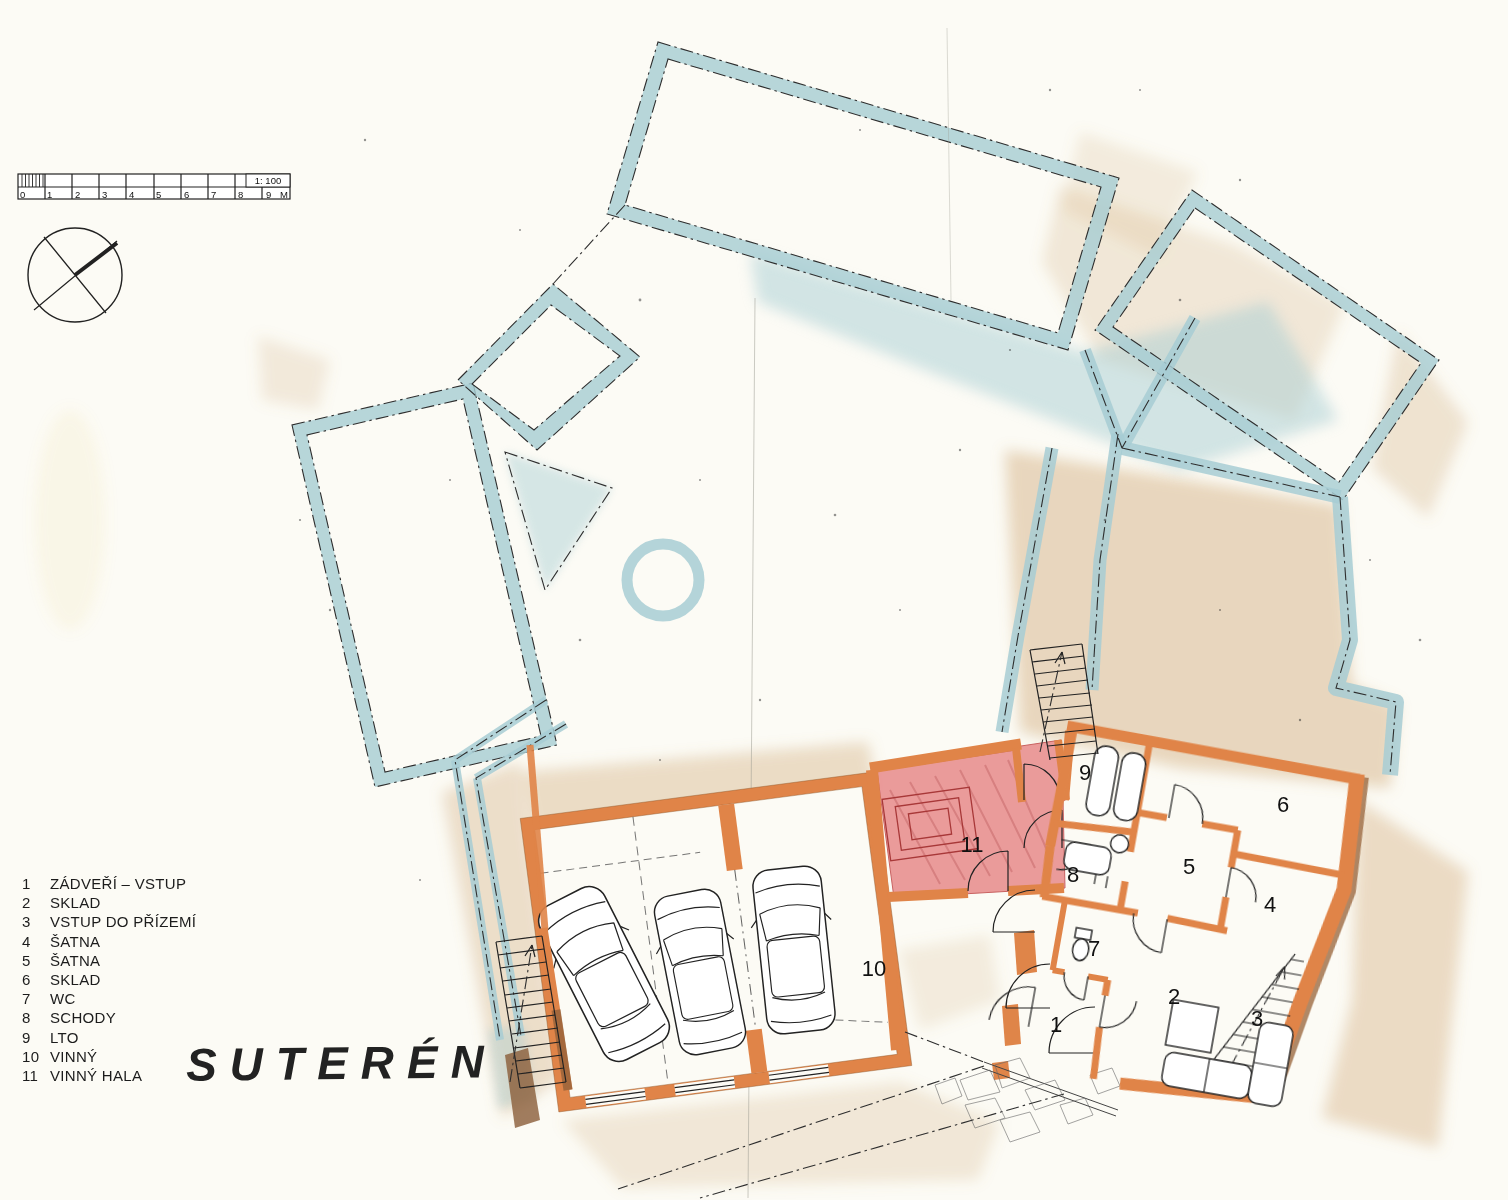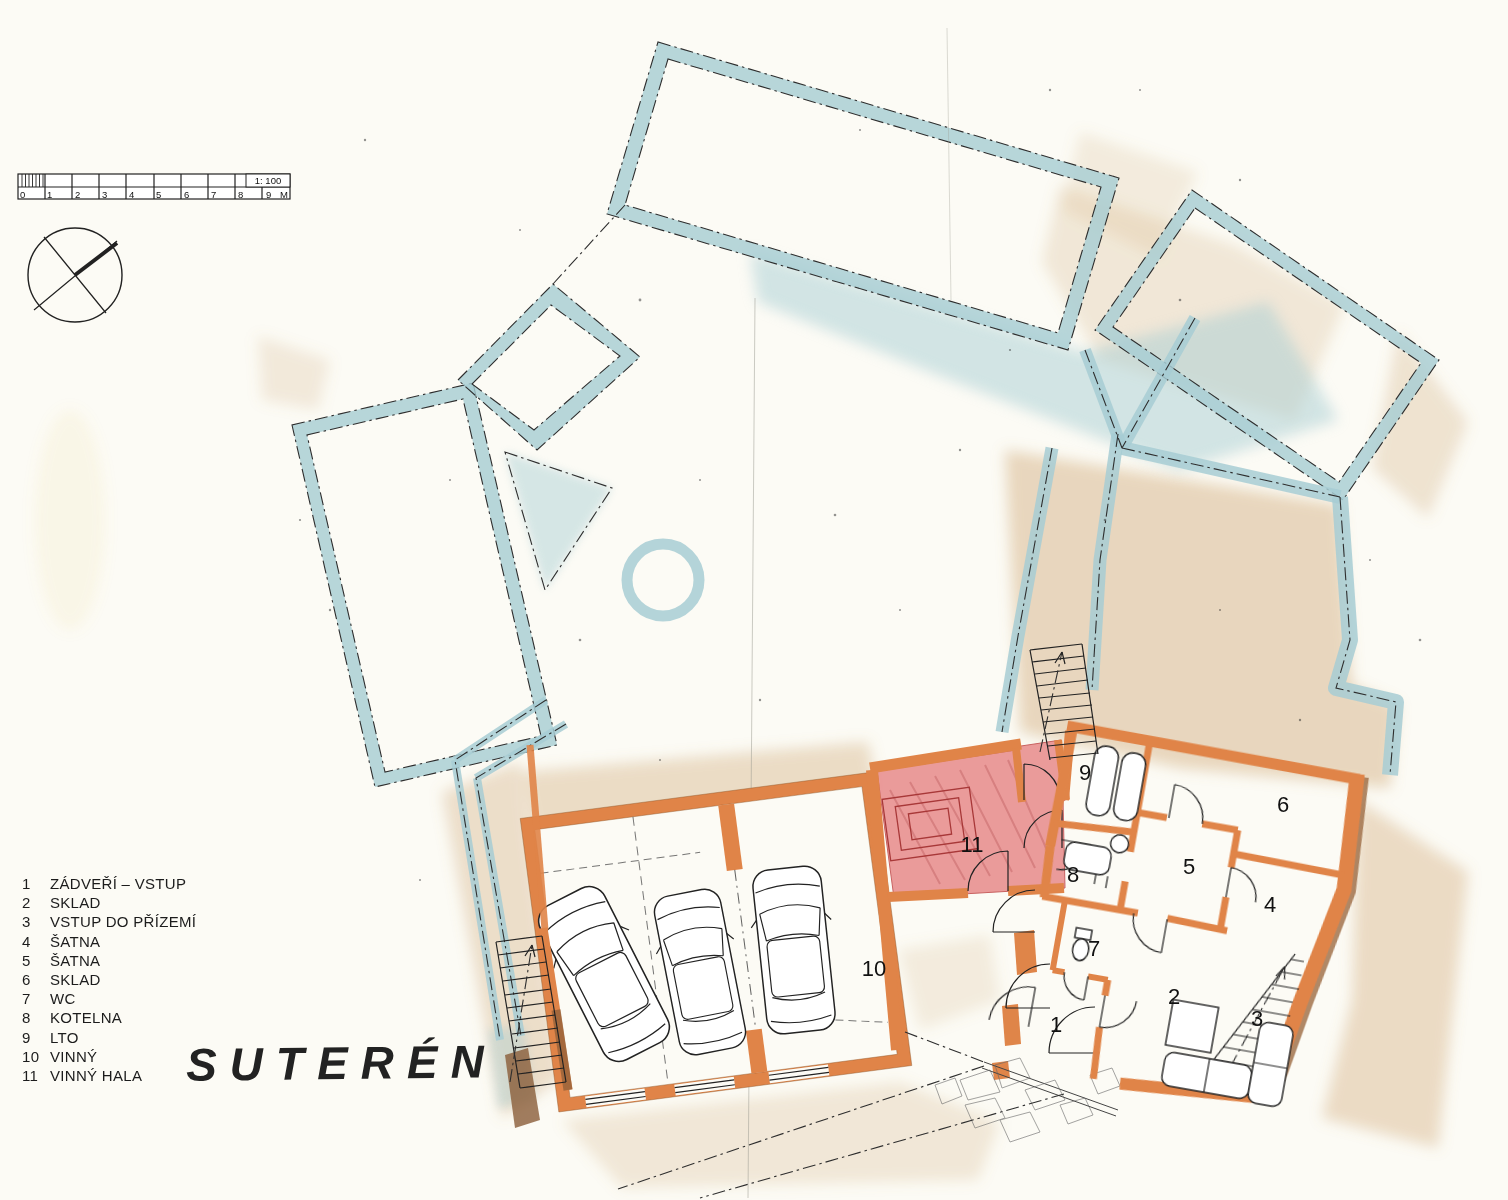--- a/index.html
+++ b/index.html
@@ -350,21 +350,21 @@
   <div class="legend-row">
         <span class="legend-num">6</span>
         <span class="legend-label">SKLAD</span>
       </div>
   <div class="legend-row">
         <span class="legend-num">7</span>
         <span class="legend-label">WC</span>
       </div>
   <div class="legend-row">
         <span class="legend-num">8</span>
-        <span class="legend-label">KOTELNA</span>
+        <span class="legend-label">SCHODY</span>
       </div>
   <div class="legend-row">
         <span class="legend-num">9</span>
         <span class="legend-label">LTO</span>
       </div>
   <div class="legend-row">
         <span class="legend-num">10</span>
         <span class="legend-label">VINNÝ</span>
       </div>
   <div class="legend-row">

